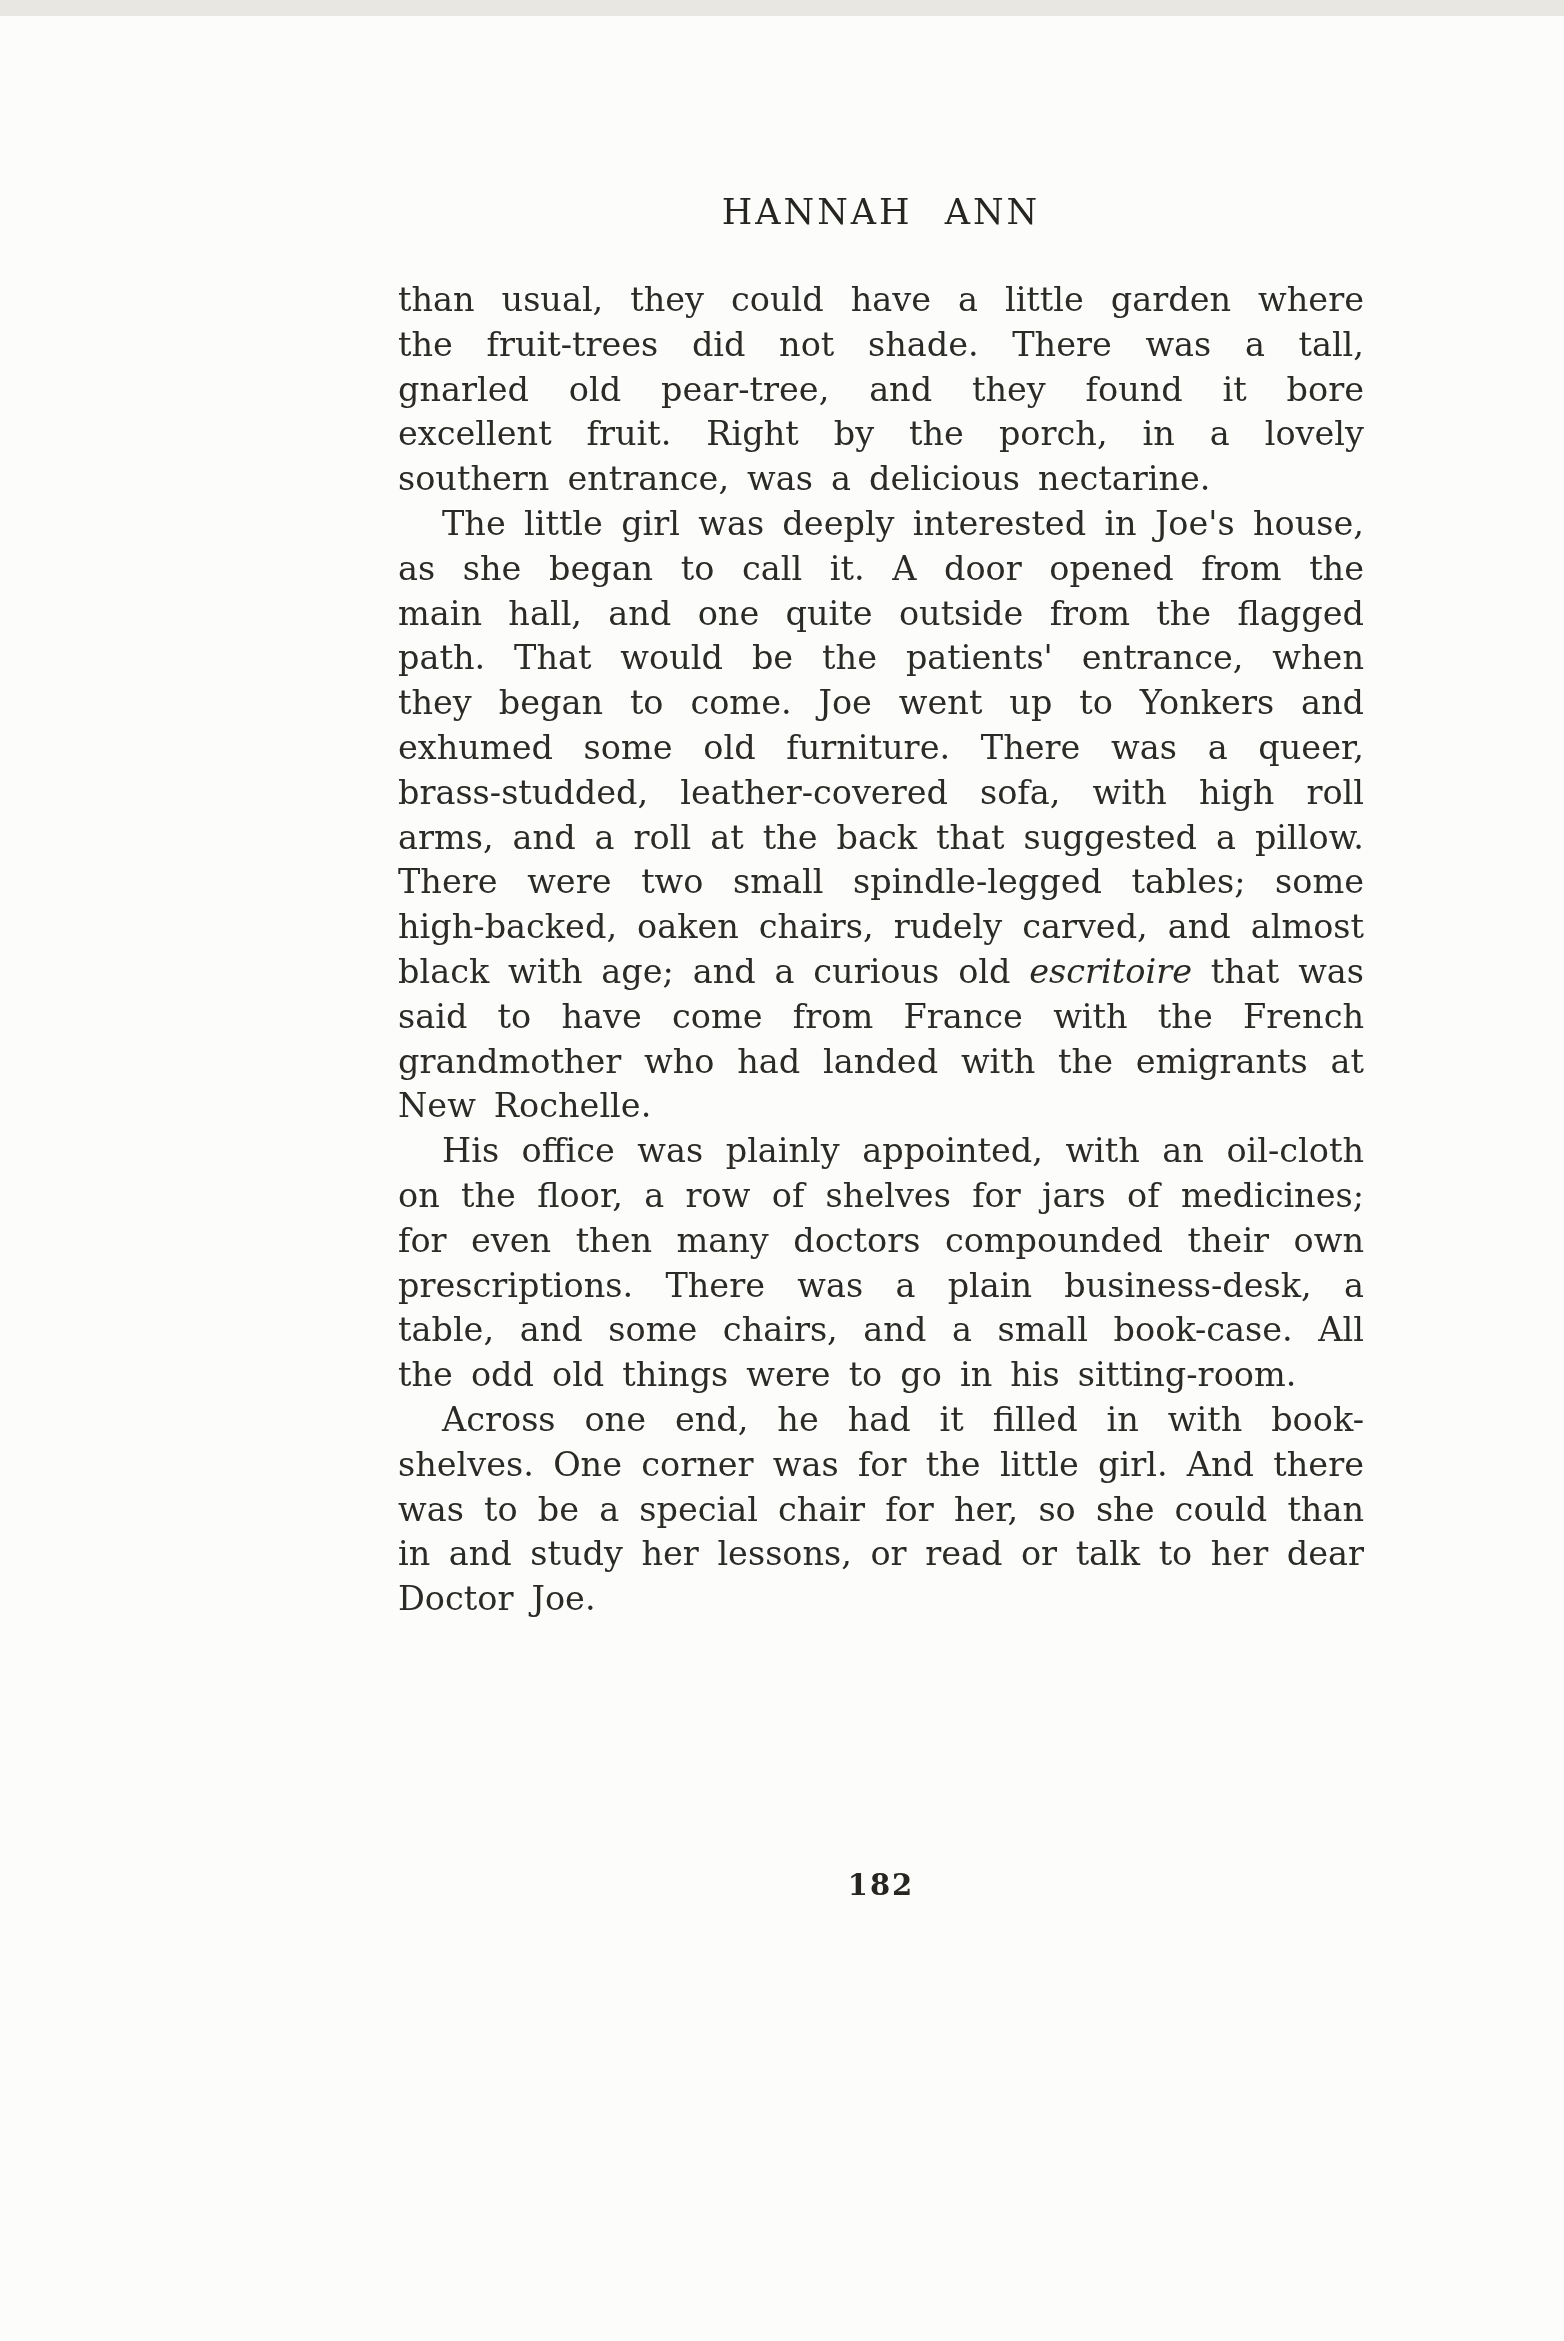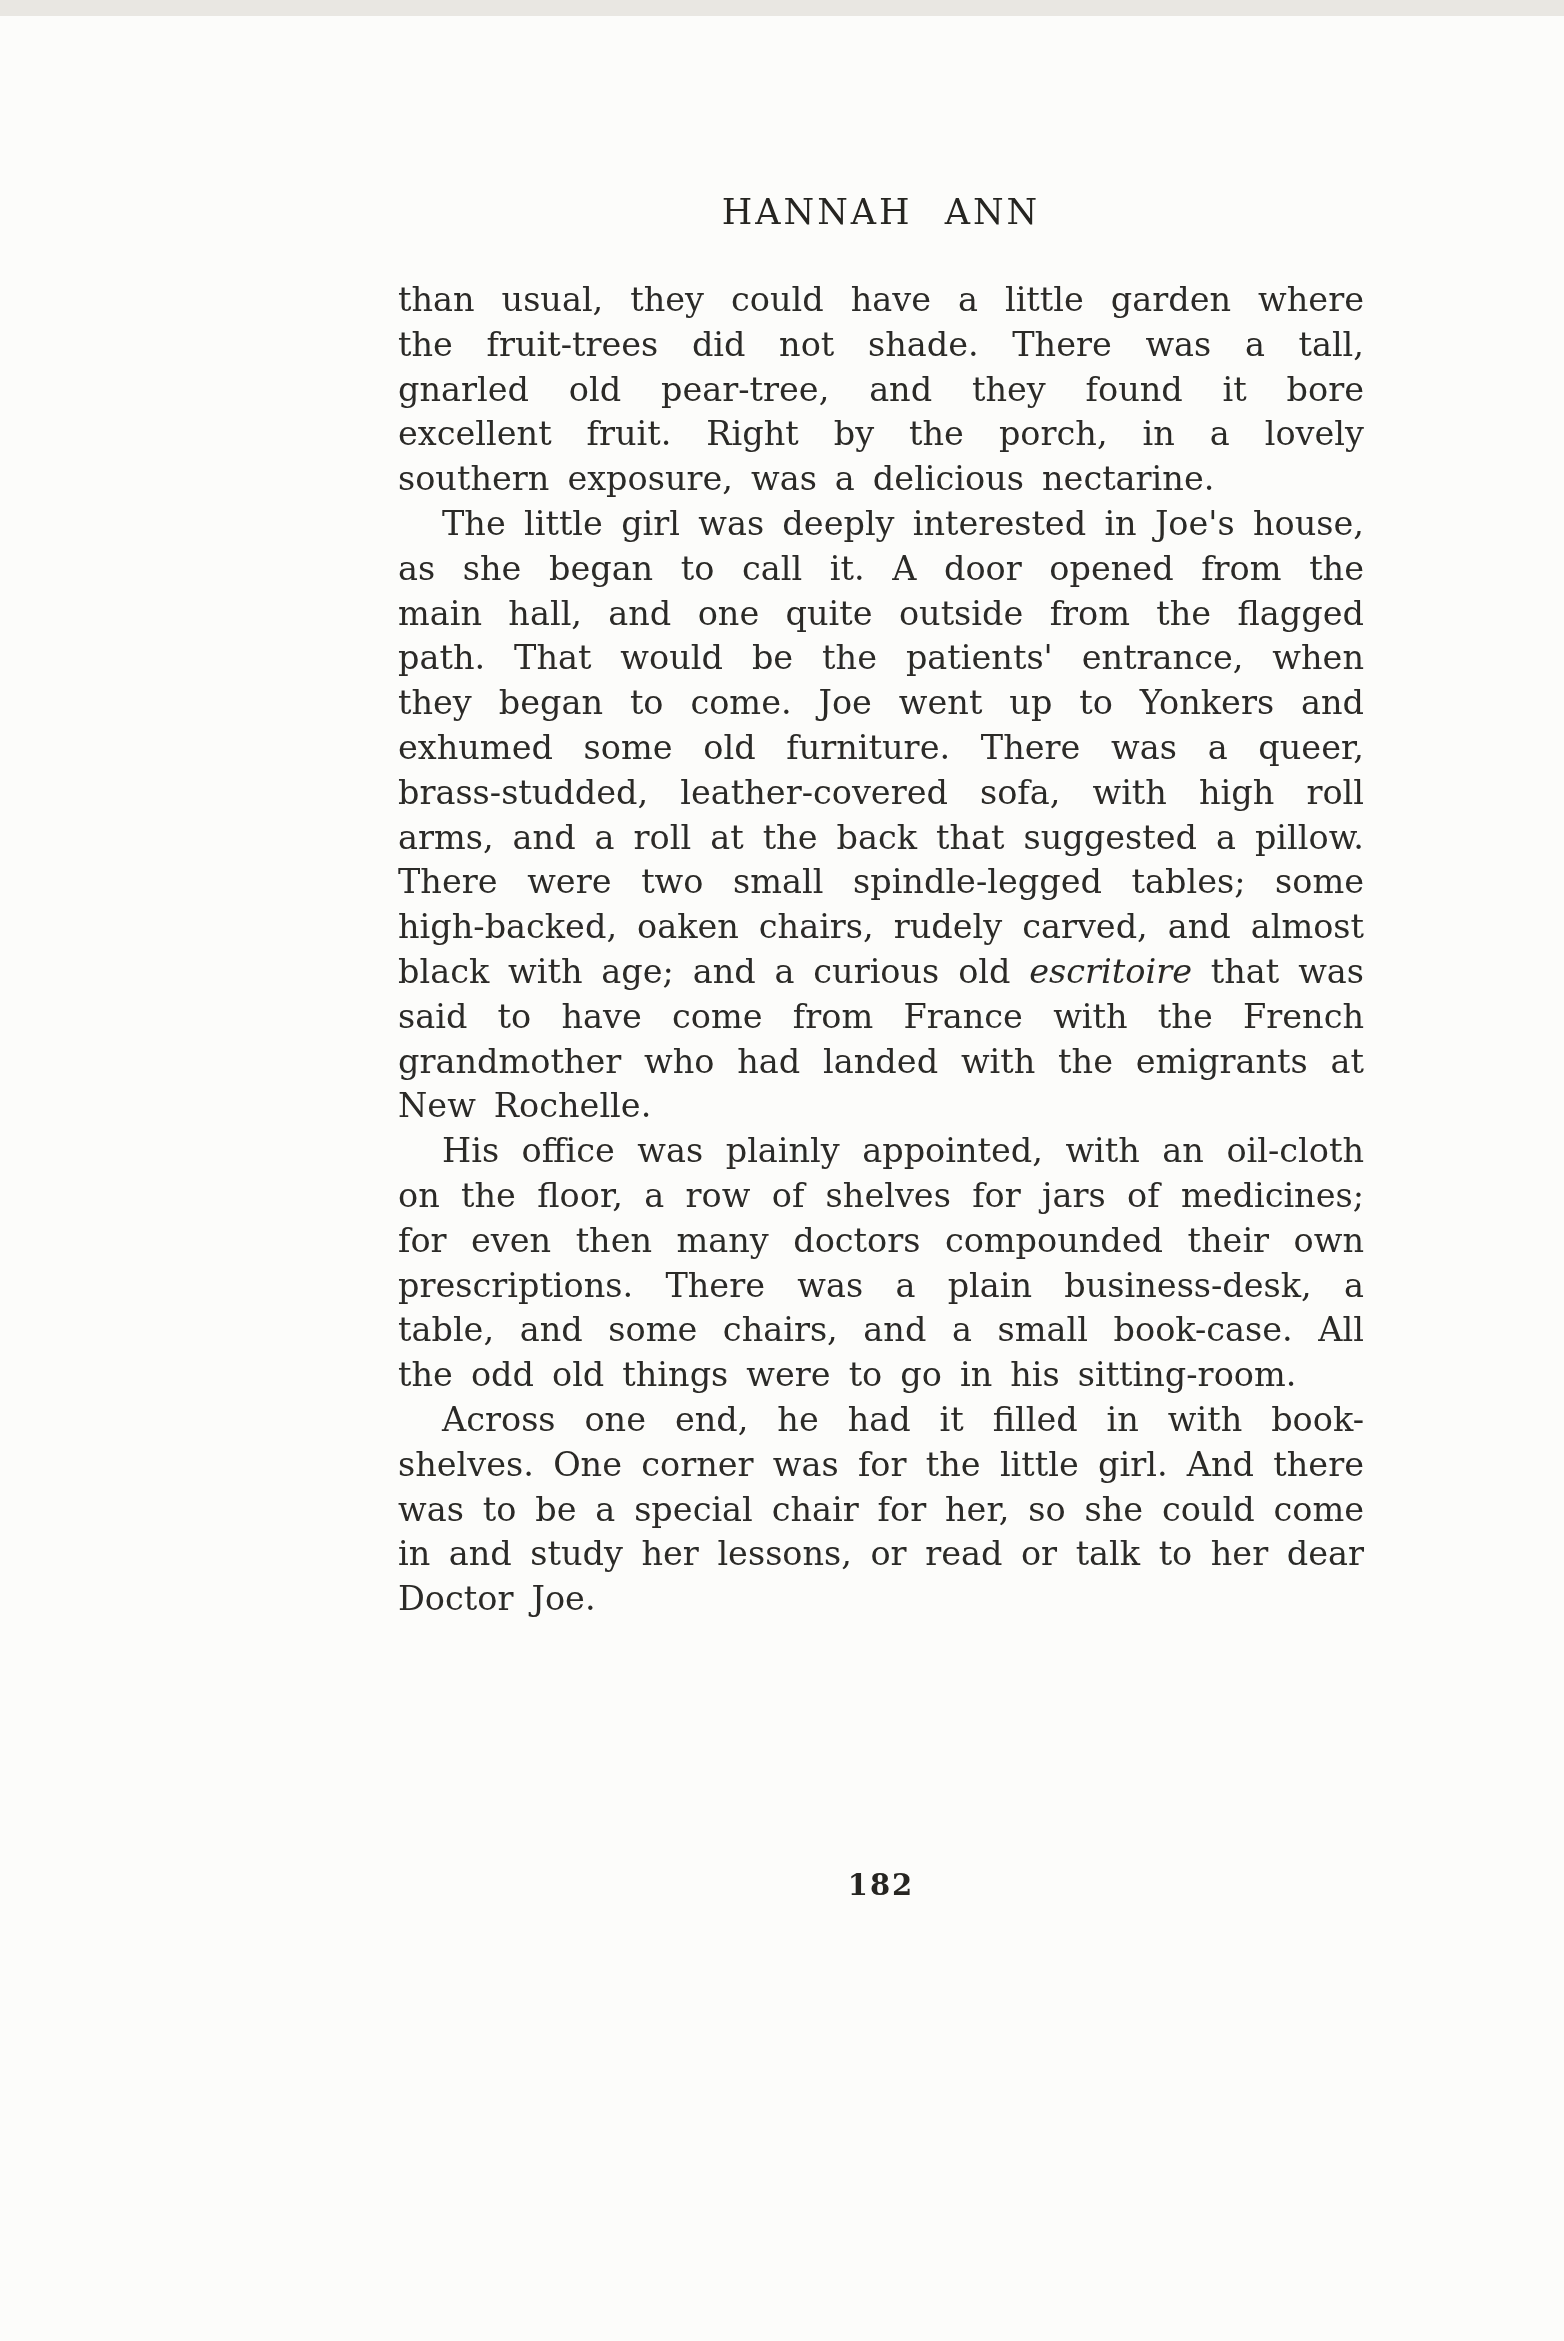--- a/index.html
+++ b/index.html
@@ -60,20 +60,20 @@
     color: #262521;
   }
 </style>
 </head>
 <body>
 
 <div class="scan-page">
   <div class="running-head">HANNAH ANN</div>
 
   <div class="text-block">
-      <p class="para"><span>than usual, they could have a little garden where the fruit-trees did not shade.  There was a tall, gnarled old pear-tree, and they found it bore excellent fruit.  Right by the porch, in a lovely southern exposure, was a delicious nectarine.</span></p>
+      <p class="para"><span>than usual, they could have a little garden where the fruit-trees did not shade.  There was a tall, gnarled old pear-tree, and they found it bore excellent fruit.  Right by the porch, in a lovely southern entrance, was a delicious nectarine.</span></p>
       <p class="para indent"><span>The little girl was deeply interested in Joe's house, as she began to call it.  A door opened from the main hall, and one quite outside from the flagged path.  That would be the patients' entrance, when they began to come.  Joe went up to Yonkers and exhumed some old furniture.  There was a queer, brass-studded, leather-covered sofa, with high roll arms, and a roll at the back that suggested a pillow.  There were two small spindle-legged tables; some high-backed, oaken chairs, rudely carved, and almost black with age; and a curious old </span><span class="italic-term">escritoire</span><span> that was said to have come from France with the French grandmother who had landed with the emigrants at New Rochelle.</span></p>
       <p class="para indent"><span>His office was plainly appointed, with an oil-cloth on the floor, a row of shelves for jars of medicines; for even then many doctors compounded their own prescriptions.  There was a plain business-desk, a table, and some chairs, and a small book-case.  All the odd old things were to go in his sitting-room.</span></p>
-      <p class="para indent"><span>Across one end, he had it filled in with book-shelves.  One corner was for the little girl.  And there was to be a special chair for her, so she could come in and study her lessons, or read or talk to her dear Doctor Joe.</span></p>
+      <p class="para indent"><span>Across one end, he had it filled in with book-shelves.  One corner was for the little girl.  And there was to be a special chair for her, so she could than in and study her lessons, or read or talk to her dear Doctor Joe.</span></p>
     </div>
 
   <div class="page-number">182</div>
 </div>
 
 </body></html>

